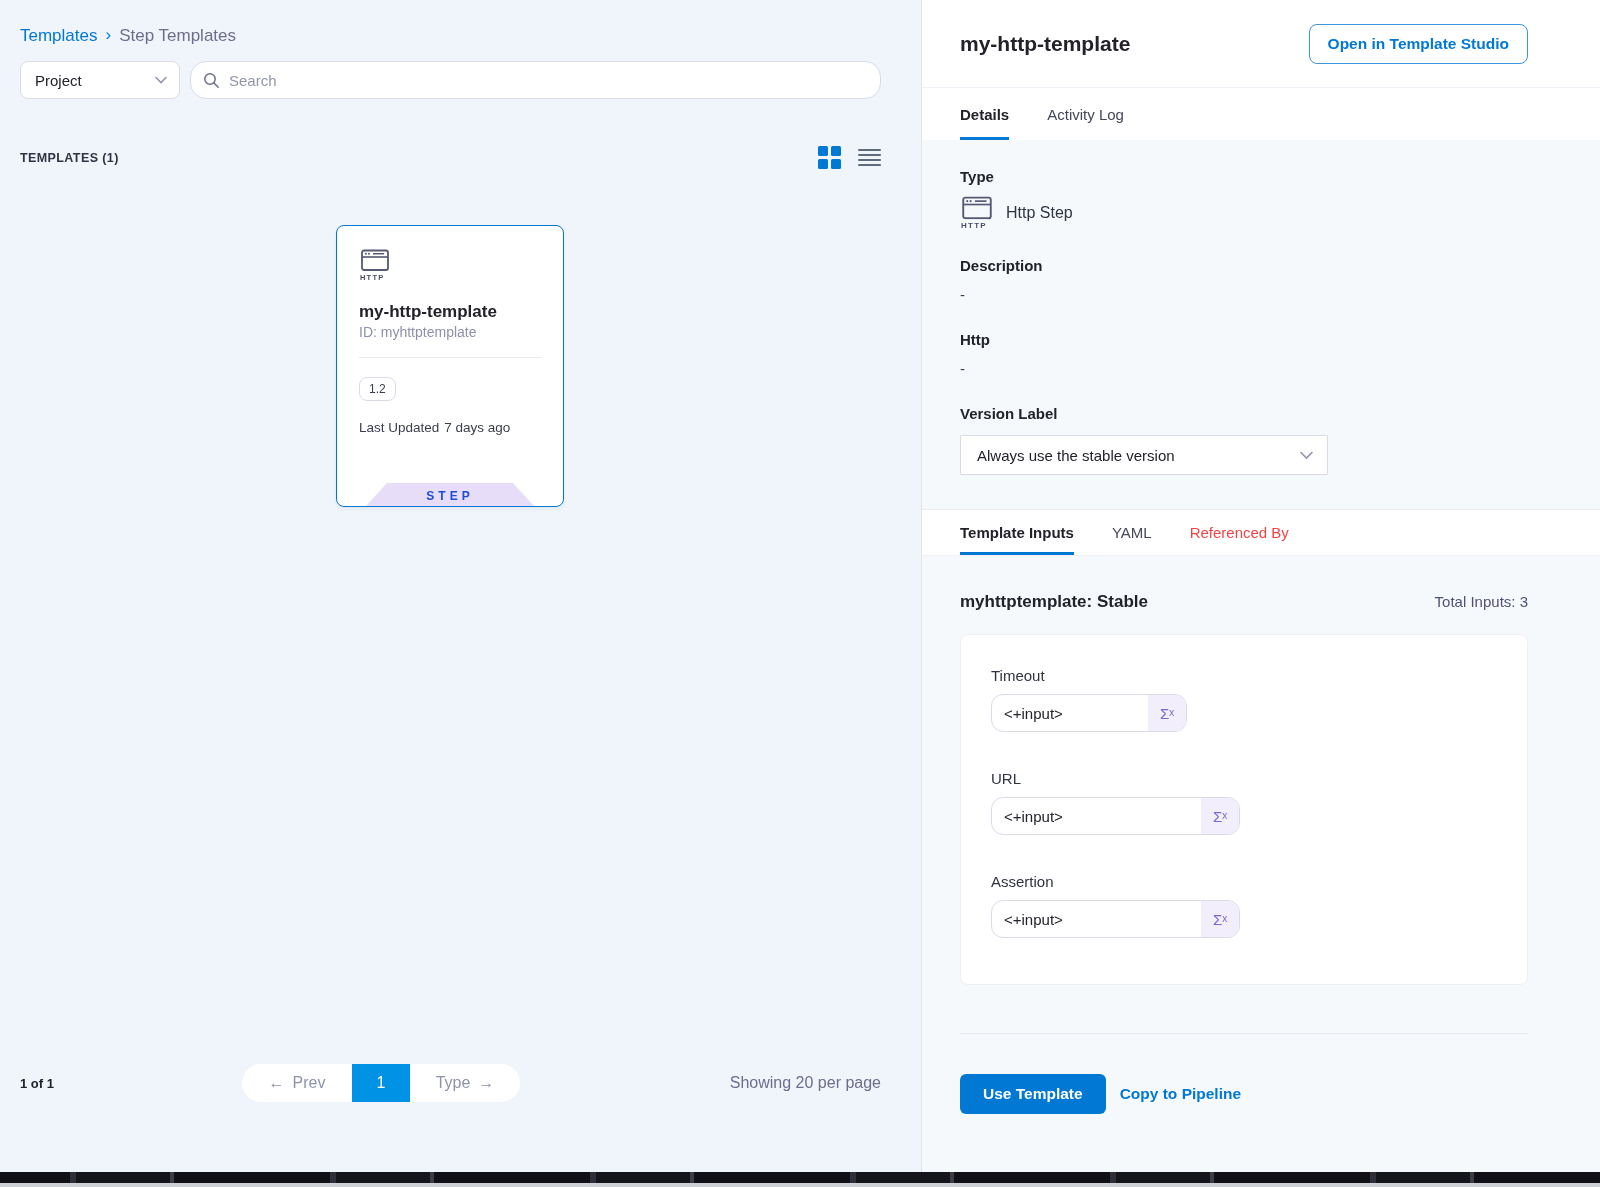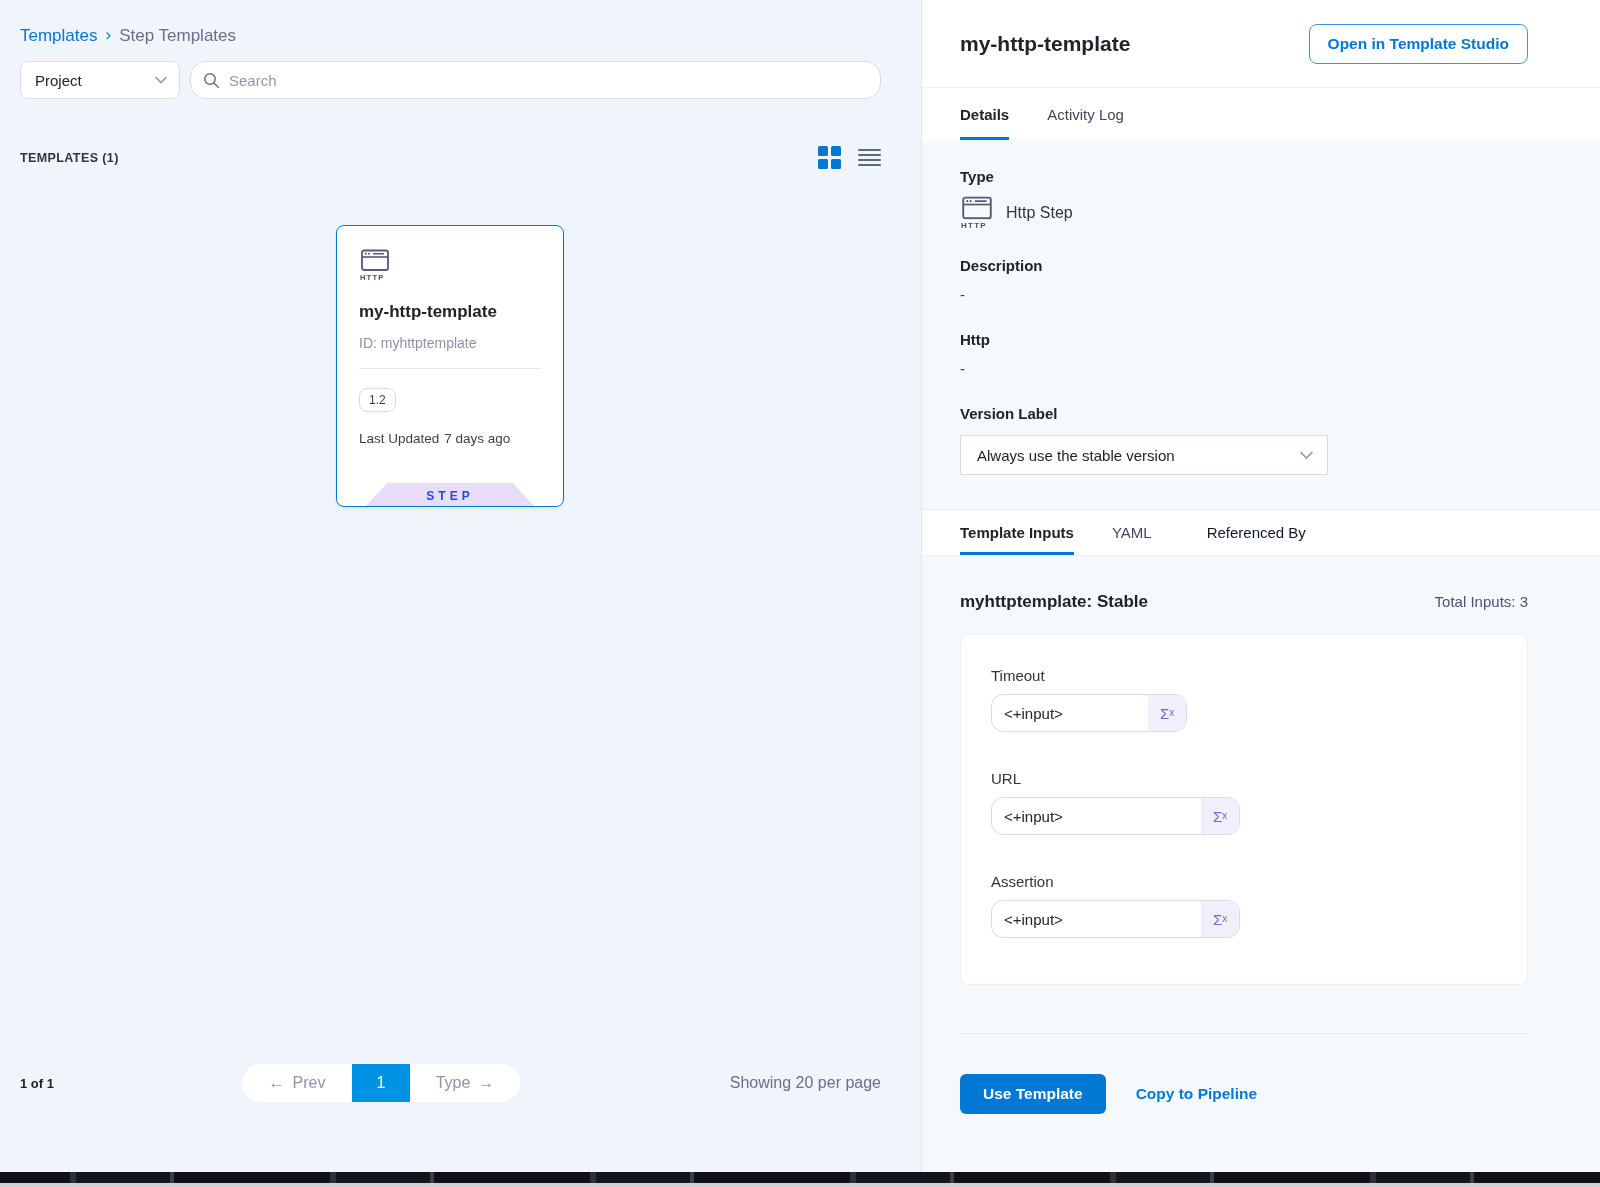--- a/index.html
+++ b/index.html
@@ -28,21 +28,21 @@
   .grid-icon { width:23px; height:23px; display:grid; grid-template-columns:10px 10px; grid-template-rows:10px 10px; gap:3px; cursor:pointer; }
   .grid-icon span { background:#0278d5; border-radius:1.5px; }
   .list-icon { width:23px; height:20px; display:flex; flex-direction:column; justify-content:space-between; cursor:pointer; padding:1px 0; }
   .list-icon span { height:2.6px; background:#5f6b7a; border-radius:1px; }
 
   
   .tpl-card { position:absolute; left:336px; top:225px; width:228px; height:282px; background:#fff;
     border:1px solid #0278d5; border-radius:8px; box-shadow:0 2px 4px rgba(40,41,61,.06); overflow:hidden; cursor:pointer; }
   .tpl-card-inner { padding:22px 22px 0; }
   .tpl-title { margin-top:16px; font-size:17px; font-weight:bold; color:#22222a; }
-  .tpl-id { margin-top:13px; font-size:14px; color:#8e90ad; }
+  .tpl-id { margin-top:2px; font-size:14px; color:#8e90ad; }
   .tpl-div { margin-top:17px; border-top:1px solid #e7e9f0; }
   .tpl-badge { display:inline-block; margin-top:19px; padding:4px 9px; border:1px solid #d9dbe8; border-radius:8px;
     font-size:12px; color:#3a3d4d; background:#fff; }
   .tpl-updated { margin-top:19px; font-size:13.5px; color:#3a3d4d; display:flex; gap:5px; }
   .tpl-ribbon { position:absolute; bottom:0; left:50%; transform:translateX(-50%); width:168px; height:23px;
     background:#e7ddf8; clip-path:polygon(21px 0, 147px 0, 168px 23px, 0 23px);
     display:flex; align-items:center; justify-content:center; }
   .tpl-ribbon span { font-size:12px; font-weight:bold; color:#1d4ed8; letter-spacing:4px; padding-top:3px; }
 
   
@@ -57,21 +57,21 @@
   
   .right-panel { flex:1; background:#f6f9fc; border-left:1px solid #e2e5ec; display:flex; flex-direction:column; }
   .rp-header { background:#fff; padding:0 72px 0 38px; height:88px; display:flex; align-items:center; border-bottom:1px solid #f0f1f6; flex:none; }
   .rp-title { font-size:21px; font-weight:bold; color:#22222a; }
   .open-studio-btn { margin-left:auto; border:1.5px solid #3d96dd; color:#0278d5; background:#fff; border-radius:8px;
     padding:10px 18px; font-size:15.5px; font-weight:bold; cursor:pointer; font-family:"Liberation Sans", sans-serif; }
   .tabrow { background:#fff; display:flex; gap:38px; padding:0 72px 0 38px; height:52px; align-items:stretch; flex:none; }
   .tabrow.tabs2 { height:47px; border-top:1px solid #e8ebf1; border-bottom:1px solid #eef0f5; }
   .tab { display:flex; align-items:center; font-size:15px; color:#44475b; cursor:pointer; border-bottom:3px solid transparent; padding-top:3px; }
   .tab.active { color:#22222a; font-weight:bold; border-bottom-color:#0278d5; }
-  .tab.dim { color:#0f172a;margin-left:17px; }
+  .tab.dim { color:#ef4444; }
 
   .details-section { padding:28px 72px 34px 38px; flex:none; }
   .fld-label { font-size:15px; font-weight:bold; color:#22222a; }
   .type-row { display:flex; align-items:center; gap:12px; margin-top:10px; }
   .type-row .type-value { font-size:16px; color:#2f3342; }
   .mt26 { margin-top:26px; } .mt28 { margin-top:28px; } .mt12 { margin-top:12px; }
   .fld-value { font-size:15px; color:#3d4055; }
   .version-select { margin-top:13px; width:368px; height:40px; background:#fff; border:1px solid #d9dbe8; border-radius:1px;
     display:flex; align-items:center; justify-content:space-between; padding:0 14px 0 16px; font-size:15px; color:#22222a; cursor:pointer; }
 
@@ -83,21 +83,21 @@
   .input-group { margin-top:38px; }
   .input-group:first-child { margin-top:0; }
   .input-label { font-size:15px; color:#2f3342; }
   .rt-input { margin-top:10px; height:38px; border:1px solid #d9dbe8; border-radius:12px; background:#fff; display:flex; overflow:hidden; }
   .rt-input .value { flex:1; display:flex; align-items:center; padding:0 12px; font-size:15px; color:#22222a; }
   .rt-input .fx { width:38px; flex:none; background:#f2eefb; display:flex; align-items:center; justify-content:center;
     font-size:15px; color:#7b68d1; cursor:pointer; }
   .w-timeout { width:196px; } .w-url { width:249px; }
 
   .actions-divider { margin-top:48px; border-top:1px solid #e9ecf2; }
-  .actions-row { margin-top:40px; display:flex; align-items:center; gap:30px; }
+  .actions-row { margin-top:40px; display:flex; align-items:center; gap:14px; }
   .use-template-btn { background:#0278d5; color:#fff; border:none; border-radius:6px; padding:11px 23px;
     font-size:15.5px; font-weight:bold; cursor:pointer; font-family:"Liberation Sans", sans-serif; }
   .copy-link { color:#0278d5; font-size:15.5px; font-weight:bold; cursor:pointer; }
 
   
   .bottom-strip { width:1600px; height:15px; display:flex; flex-direction:column; }
   .strip-dark { height:11px;
     background:repeating-linear-gradient(90deg,#101016 0 70px,#2e2f38 70px 76px,#15151c 76px 170px,#3c3d47 170px 174px,#101016 174px 260px); }
   .strip-light { flex:1; background:#cdd0d4; }
 </style>

